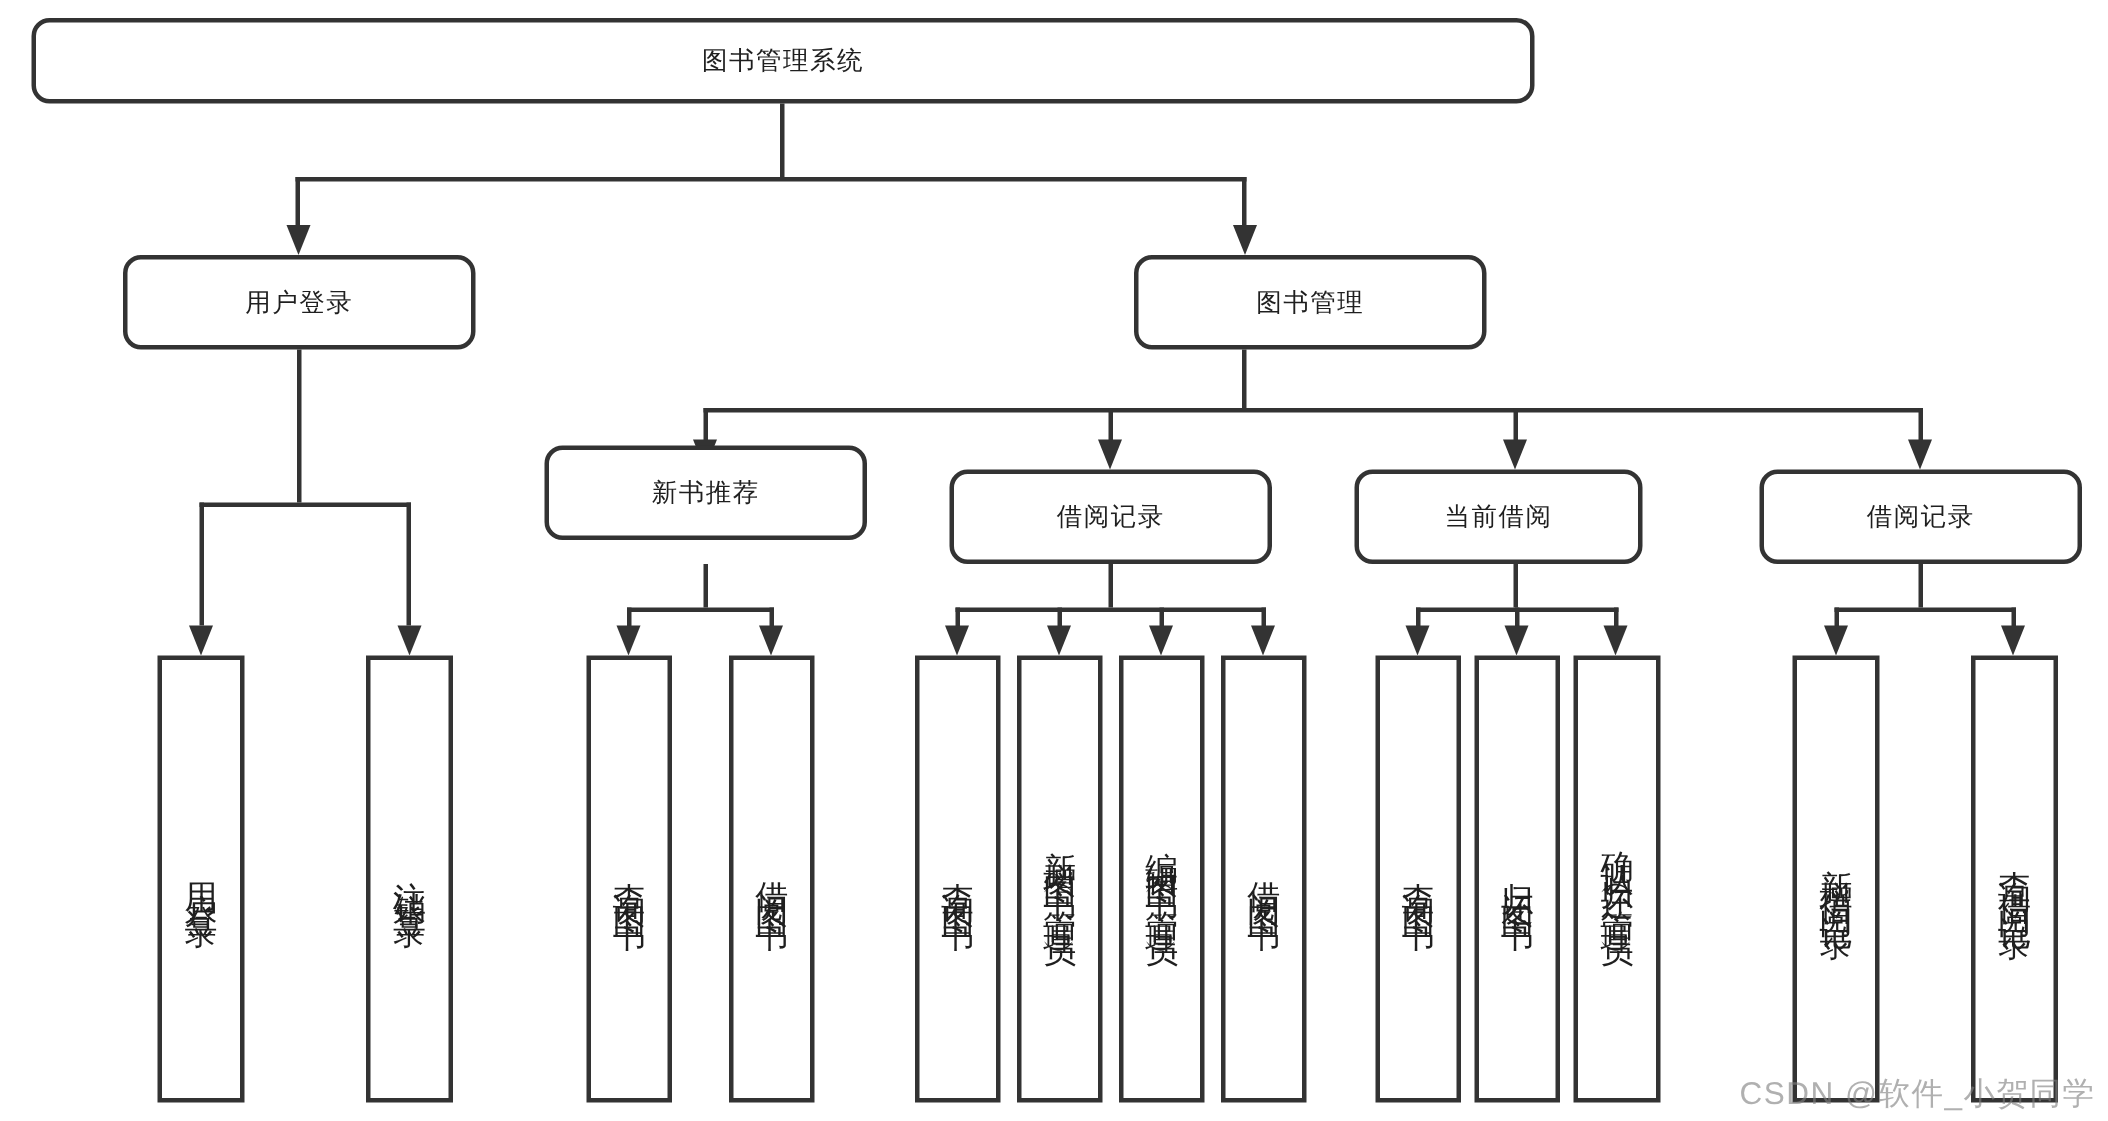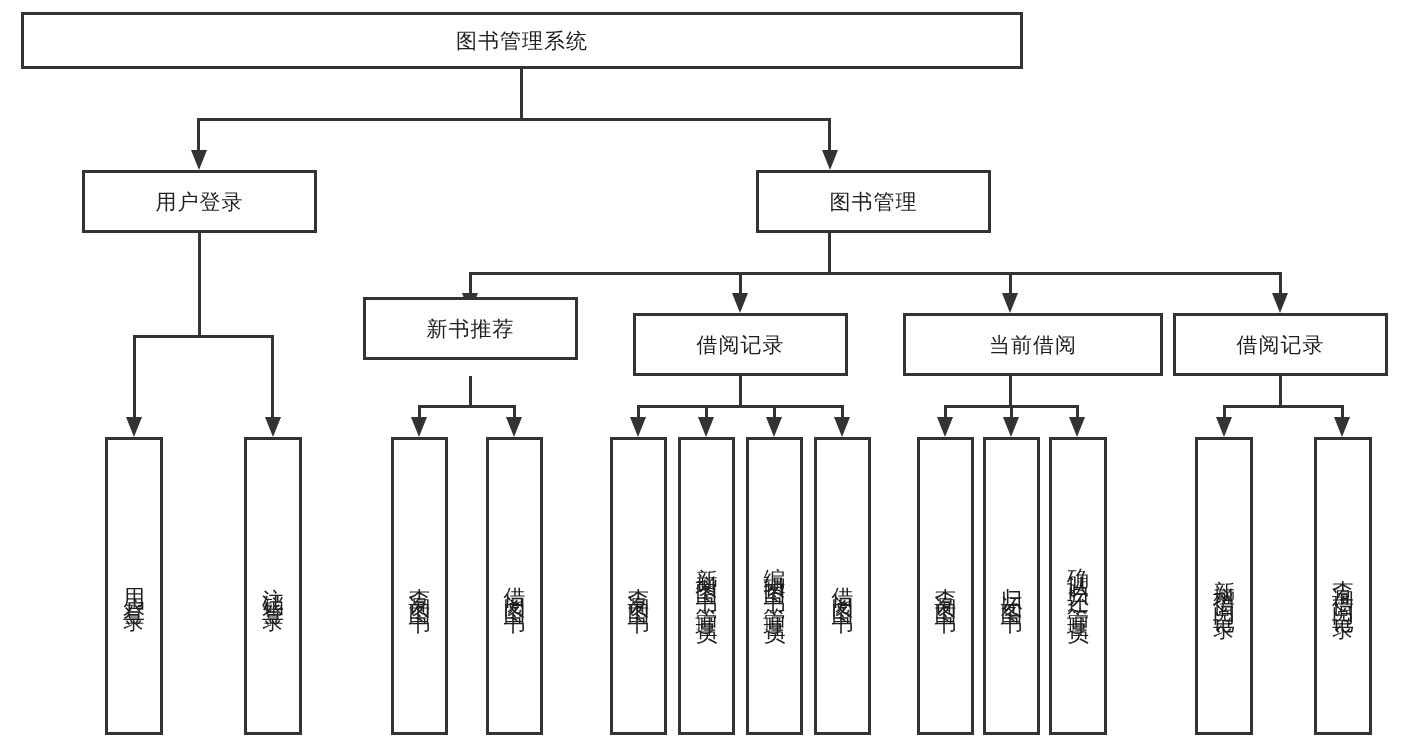--- a/index.html
+++ b/index.html
@@ -4,21 +4,21 @@
 <style>
   html,body{margin:0;padding:0;background:#ffffff;}
   .stage{
     position:relative;width:1405px;height:747px;background:#ffffff;overflow:hidden;
     font-family:"Liberation Sans","DejaVu Sans",sans-serif;color:#1f1f1f;
   }
   .box{
     position:absolute;box-sizing:border-box;background:#ffffff;border:3px solid #333333;
     display:flex;align-items:center;justify-content:center;text-align:center;
   }
-  .h-box{font-size:21px;letter-spacing:1px;}
+  .h-box{font-size:17px;letter-spacing:1px;border-radius:12px;}
   .v-box span{
     writing-mode:vertical-rl;text-orientation:mixed;
     font-size:22px;letter-spacing:8px;line-height:1;white-space:nowrap;
   }
   .vl{position:absolute;width:3px;background:#333333;}
   .hl{position:absolute;height:3px;background:#333333;}
   .arr{
     position:absolute;width:0;height:0;
     border-left:8px solid transparent;border-right:8px solid transparent;
     border-top:20px solid #333333;
@@ -68,21 +68,21 @@
   <div class="arr" style="left:1002px;top:293px;"></div>
   <div class="vl" style="left:1279px;top:272px;height:23px;"></div>
   <div class="arr" style="left:1272px;top:293px;"></div>
 
   <div class="box h-box" style="left:363px;top:297px;width:215px;height:63px;">
     <span>新书推荐</span>
   </div>
   <div class="box h-box" style="left:633px;top:313px;width:215px;height:63px;">
     <span>借阅记录</span>
   </div>
-  <div class="box h-box" style="left:903px;top:313px;width:260px;height:63px;">
+  <div class="box h-box" style="left:903px;top:313px;width:192px;height:63px;">
     <span>当前借阅</span>
   </div>
   <div class="box h-box" style="left:1173px;top:313px;width:215px;height:63px;">
     <span>借阅记录</span>
   </div>
 
   <div class="vl" style="left:469px;top:376px;height:29px;"></div>
   <div class="hl" style="left:418px;top:405px;width:98px;"></div>
   <div class="vl" style="left:418px;top:405px;height:14px;"></div>
   <div class="arr" style="left:411px;top:417px;"></div>
@@ -149,14 +149,15 @@
   <div class="box v-box" style="left:1049px;top:437px;width:58px;height:298px;">
     <span>确认归还（管理员）</span>
   </div>
   <div class="box v-box" style="left:1195px;top:437px;width:58px;height:298px;">
     <span>新增借阅记录</span>
   </div>
   <div class="box v-box" style="left:1314px;top:437px;width:58px;height:298px;">
     <span>查询借阅记录</span>
   </div>
 
+  <div class="watermark">CSDN @软件_小贺同学</div>
 
 </div>
 
 </body></html>

